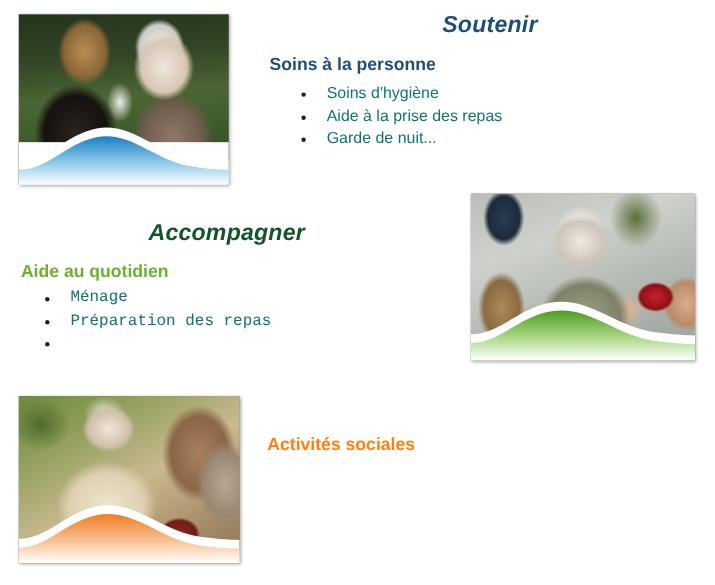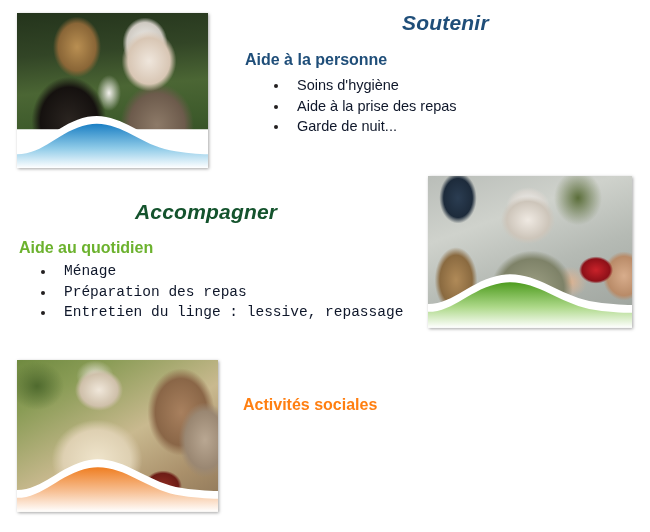--- a/index.html
+++ b/index.html
@@ -120,21 +120,21 @@
     position: absolute;
     font-size: 16px;
     font-weight: bold;
     white-space: nowrap;
   }
   .bullets {
     position: absolute;
     margin: 0;
     padding: 0;
     list-style: none;
-    color: #0f172a;
+    color: #0f766e;
     font-size: 14.5px;
   }
   .bullets li {
     position: relative;
     padding-left: 31px;
     line-height: 20.5px;
     white-space: nowrap;
   }
   .bullets li .dot {
     position: absolute;
@@ -178,21 +178,21 @@
           </linearGradient>
         </defs>
         <path d="M0,66 L0,44 C28,44 44,20 74,14 C106,8 128,34 160,40 C176,43 190,44 200,44 L200,66 Z" fill="#ffffff"></path>
         <path d="M0,66 L0,52 C28,52 44,28 74,22 C106,16 128,42 160,48 C176,51 190,52 200,52 L200,66 Z" fill="url(#gradBlue)"></path>
       </svg>
     </div>
   </div>
 
   <div class="section-title" id="title-support">Soutenir</div>
 
-  <div class="section-heading" id="heading-support">Aide à la personne</div>
+  <div class="section-heading" id="heading-support">Soins à la personne</div>
 
   <ul class="bullets" id="bullets-support">
     <li><span class="dot"></span><span>Soins d'hygiène</span></li>
     <li><span class="dot"></span><span>Aide à la prise des repas</span></li>
     <li><span class="dot"></span><span>Garde de nuit...</span></li>
   </ul>
 
   <div class="photo-card" id="card-accompany">
     <div class="photo"></div>
     <div class="wave">
@@ -210,21 +210,21 @@
     </div>
   </div>
 
   <div class="section-title" id="title-accompany">Accompagner</div>
 
   <div class="section-heading" id="heading-accompany">Aide au quotidien</div>
 
   <ul class="bullets" id="bullets-accompany">
     <li><span class="dot"></span><span>Ménage</span></li>
     <li><span class="dot"></span><span>Préparation des repas</span></li>
-    <li><span class="dot"></span><span>Entretien du linge : lessive, repassage</span></li>
+    <li><span class="dot"></span></li>
   </ul>
 
   <div class="photo-card" id="card-develop">
     <div class="photo"></div>
     <div class="wave">
       <svg viewBox="0 0 200 64" preserveAspectRatio="none">
         <defs>
           <linearGradient id="gradOrange" x1="0" y1="0" x2="0" y2="1">
             <stop offset="0%" stop-color="#ef7e22"></stop>
             <stop offset="55%" stop-color="#f7c196"></stop>

